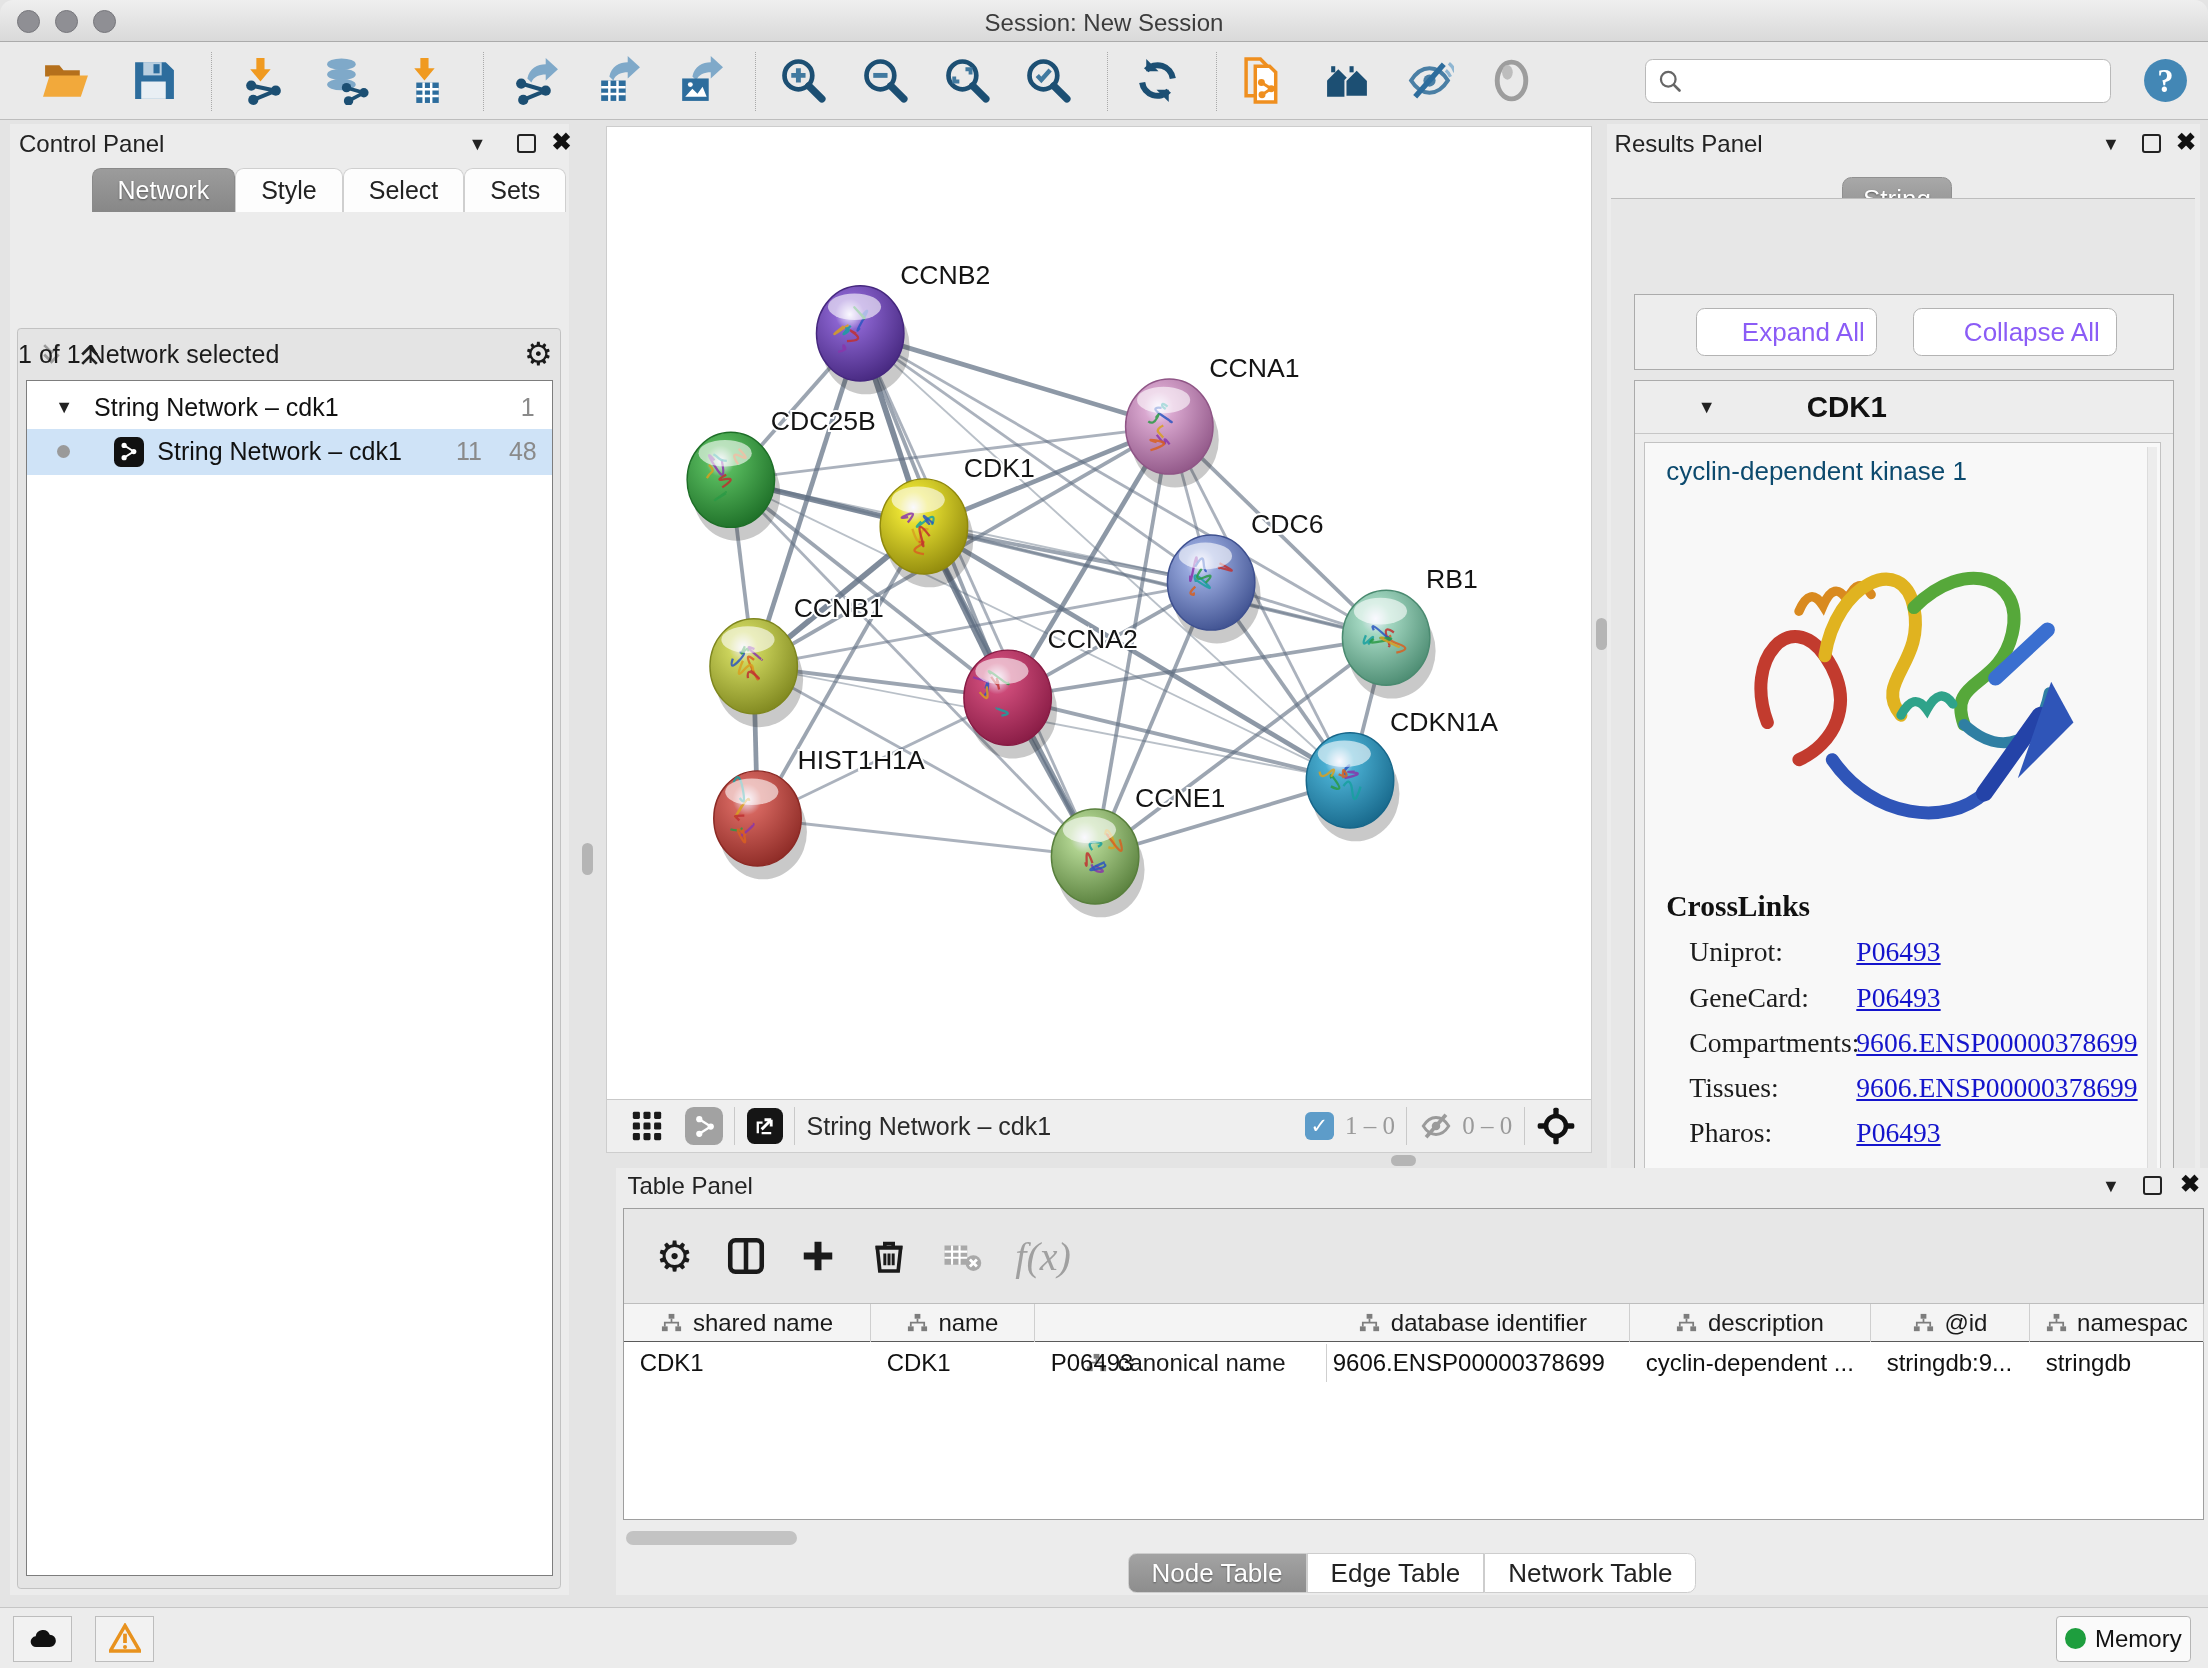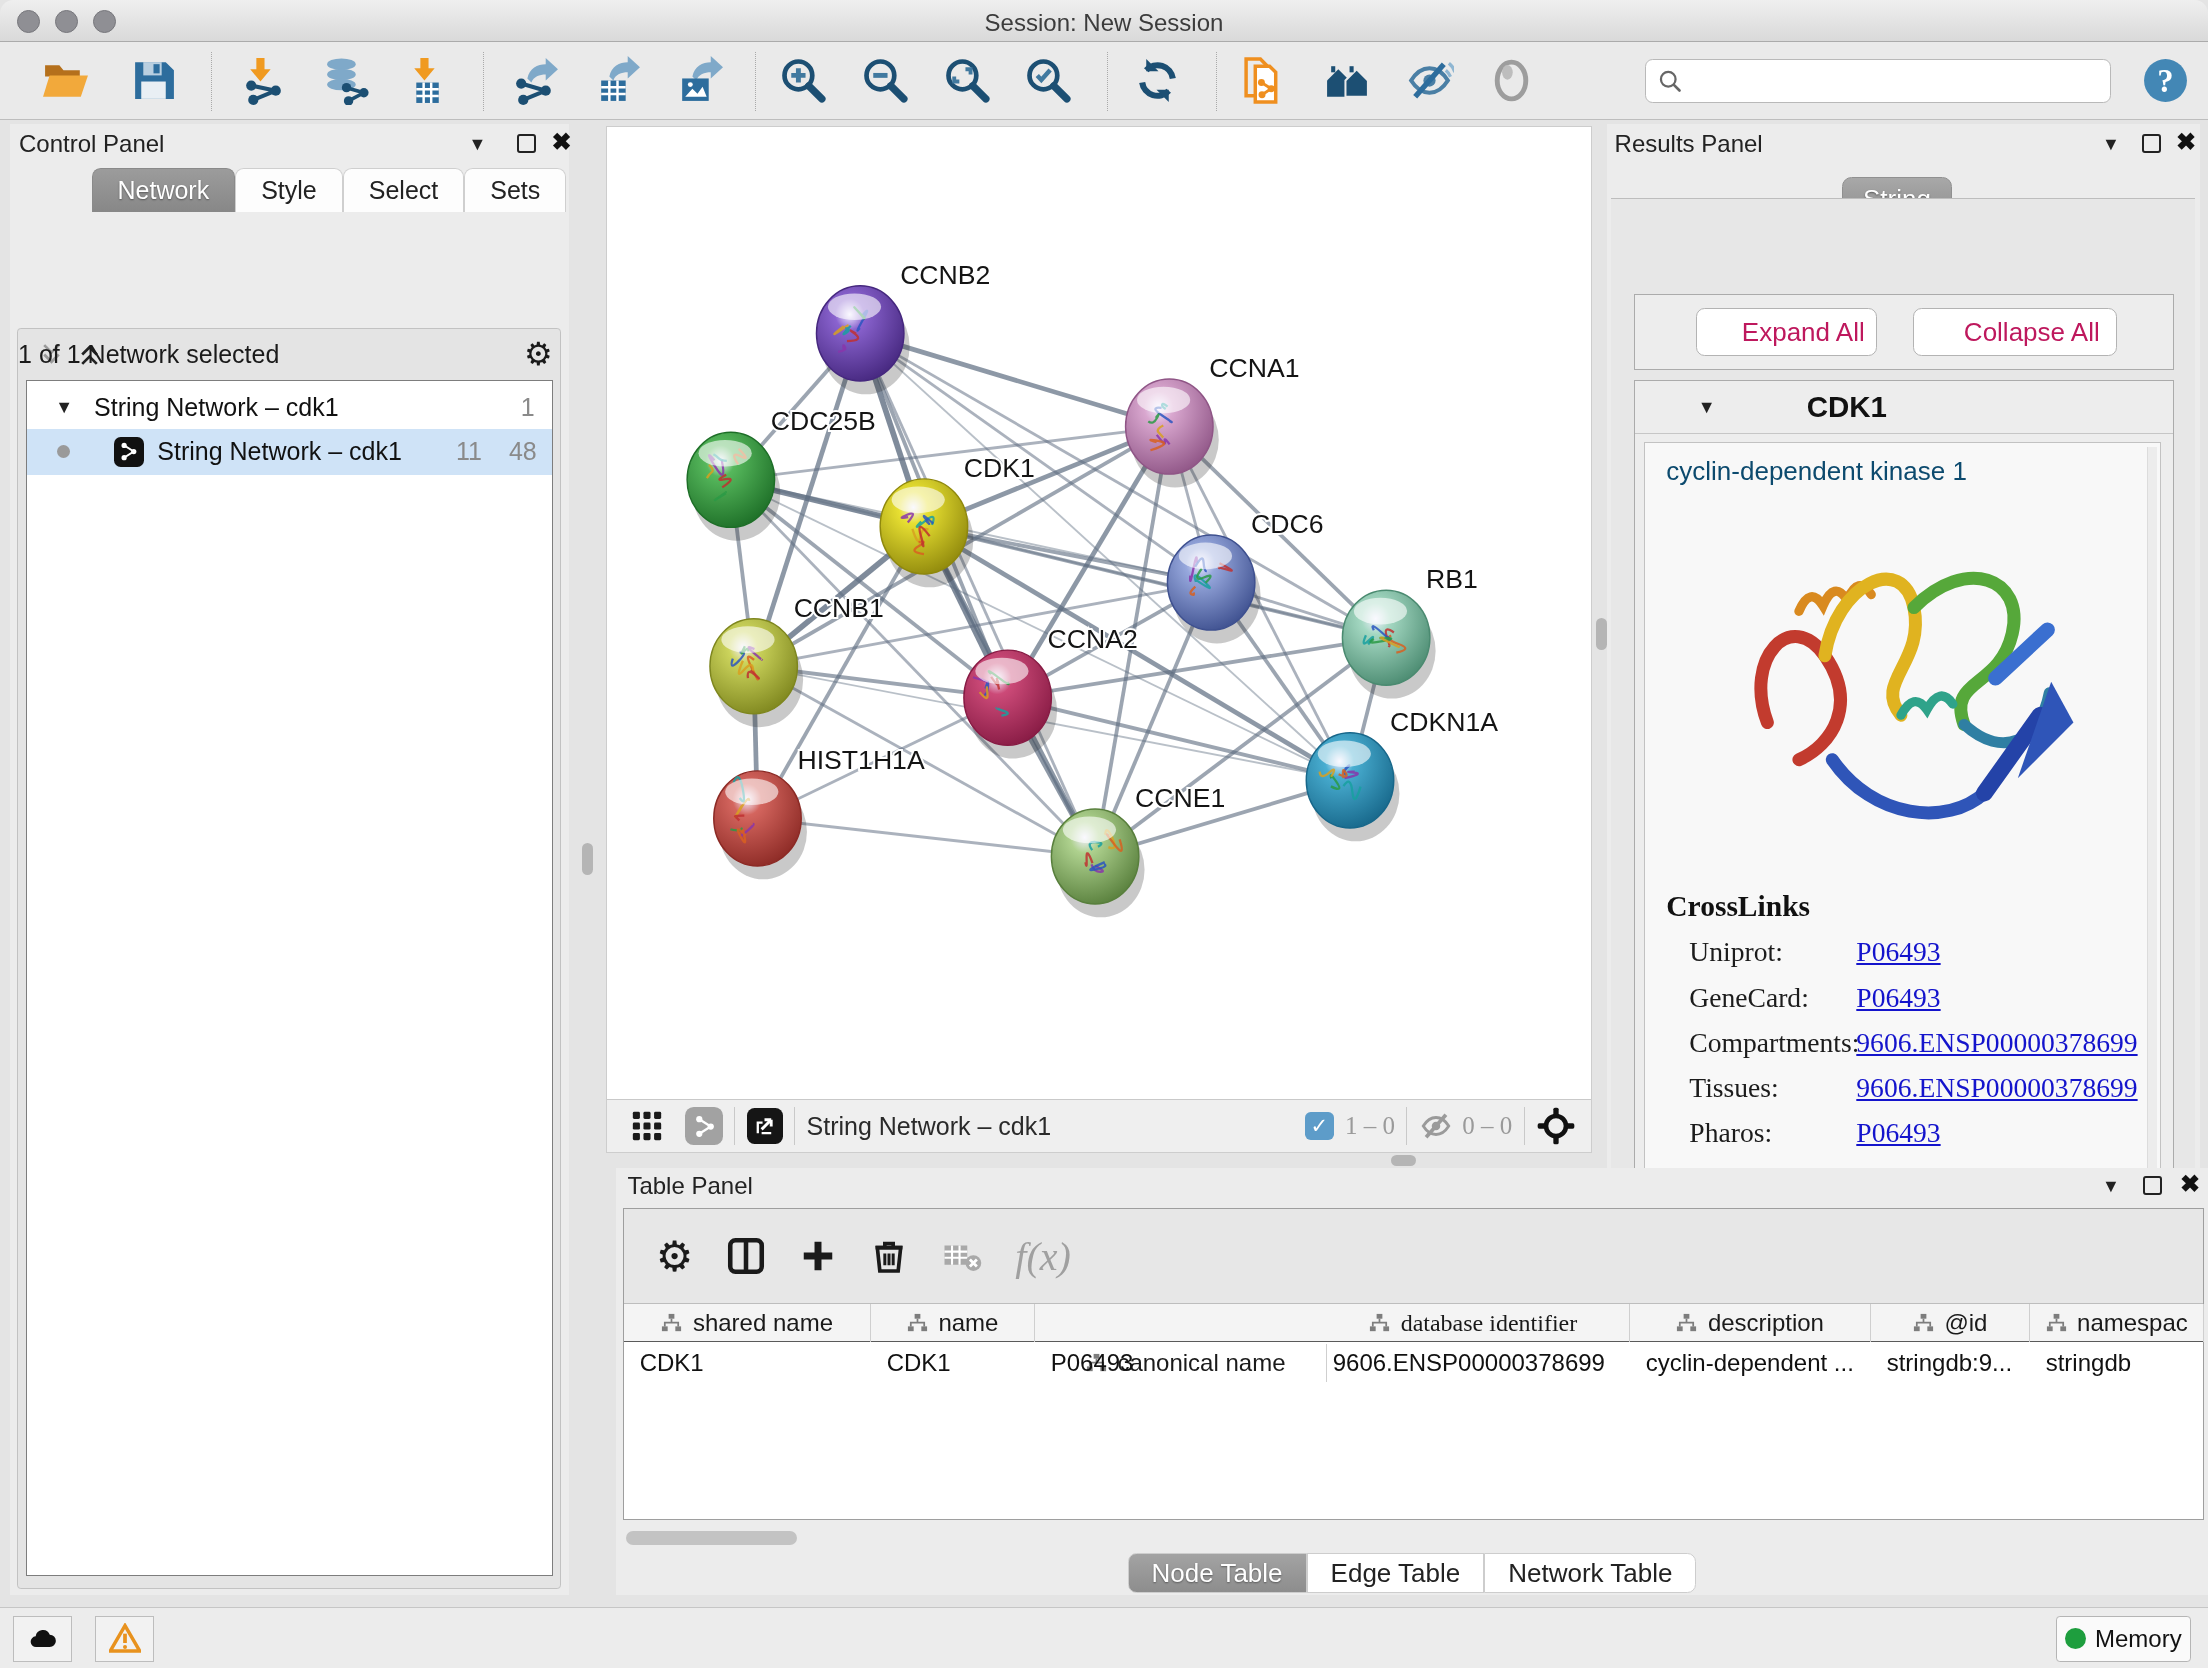--- a/index.html
+++ b/index.html
@@ -58,21 +58,21 @@
   .splitter { background:#b5b5b5; border-radius:7.6px; }
 
   
   #results-panel { left:1607px; top:124px; width:593px; height:1471px; background:#ececec; }
   #rp-body { left:3.8px; top:74px; width:584px; height:1391px; background:#e7e7e7; border-top:1px solid #bdbdbd; }
   #string-tab { left:235px; top:53px; width:110px; height:44px; background:linear-gradient(#a8a8a8,#8d8d8d);
     border-radius:9.5px; color:#fff; font-size:26px; display:flex; align-items:center; justify-content:center;
     text-shadow:0 1px 1.9px rgba(0,0,0,.45); border:1px solid #909090; }
   #rp-btnbox { left:23px; top:95px; width:540px; height:76px; background:#ededed; border:1.9px solid #ababab; }
   .rp-btn { top:13.3px; height:48px; background:#fff; border:1px solid #b3b3b3; border-radius:8.6px;
-    font-size:26px; color:#be185d; display:flex; align-items:center; justify-content:center;padding-left:34px; }
+    font-size:26px; color:#8b5cf6; display:flex; align-items:center; justify-content:center;padding-left:34px; }
   #cdk1-box { left:23px; top:181px; width:540px; height:808px; background:#ededed; border:1.9px solid #ababab; }
   #cdk1-head { left:0; top:0; width:100%; height:53px; display:flex; align-items:center; border-bottom:1px solid #c6c6c6; }
   #cdk1-name { font-size:29.5px; font-weight:bold; color:#111; }
   #cdk1-inner { left:9.5px; top:61px; width:517px; height:734px; background:#f8f8f8; border:1px solid #c2c2c2; }
   #cdk1-desc { left:21px; top:13.3px; font-size:26px; color:#0c4a6e; }
   #crosslinks { left:21px; top:447px; font-family:"Liberation Serif",serif; }
   #cl-title { font-size:29.5px; font-weight:bold; color:#111; }
   .cl-row { display:flex; margin-top:13.3px; font-size:27.6px; }
   .cl-label { width:190px; color:#1c1c1c; padding-left:23px; }
   .cl-link { text-decoration:underline; }
@@ -761,21 +761,21 @@
           <svg width="23" height="23" viewBox="0 0 24 24" style="margin-right:9.5px">
             <g fill="#7d7d7d">
               <rect x="9" y="2" width="6" height="5"></rect>
               <rect x="2" y="15" width="6" height="5"></rect>
               <rect x="16" y="15" width="6" height="5"></rect>
             </g>
             <path d="M12 7v4M12 11H5v4M12 11h7v4" stroke="#7d7d7d" stroke-width="1.8" fill="none"></path>
           </svg>
           <span>canonical name</span>
         </div>
-        <div class="th-cell abs" style="left: 693px; width: 313px; font-family: Liberation Serif, serif;">
+        <div class="th-cell abs" style="left: 693px; width: 313px;">
           <svg width="23" height="23" viewBox="0 0 24 24" style="margin-right:9.5px">
             <g fill="#7d7d7d">
               <rect x="9" y="2" width="6" height="5"></rect>
               <rect x="2" y="15" width="6" height="5"></rect>
               <rect x="16" y="15" width="6" height="5"></rect>
             </g>
             <path d="M12 7v4M12 11H5v4M12 11h7v4" stroke="#7d7d7d" stroke-width="1.8" fill="none"></path>
           </svg>
           <span>database identifier</span>
         </div>

